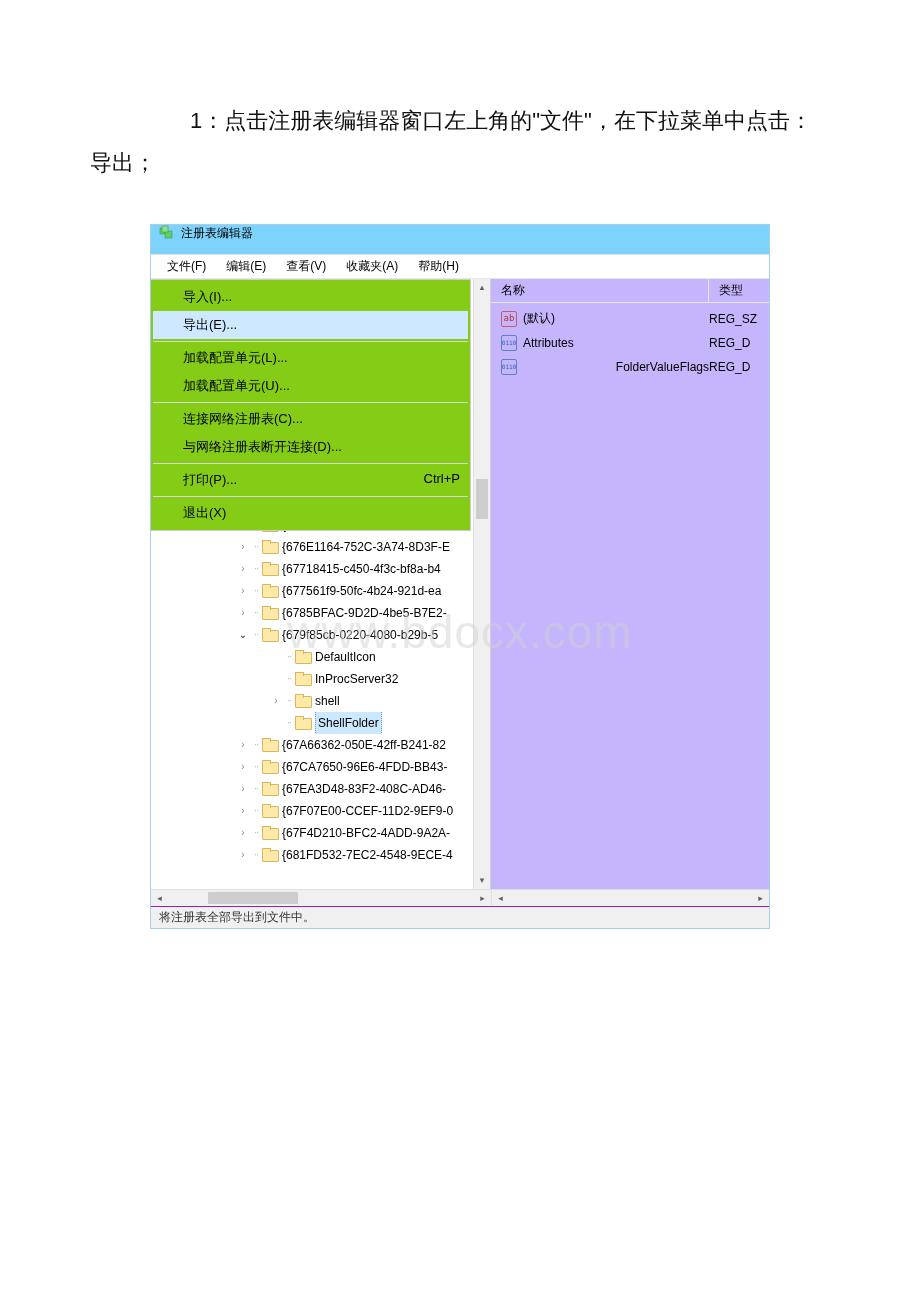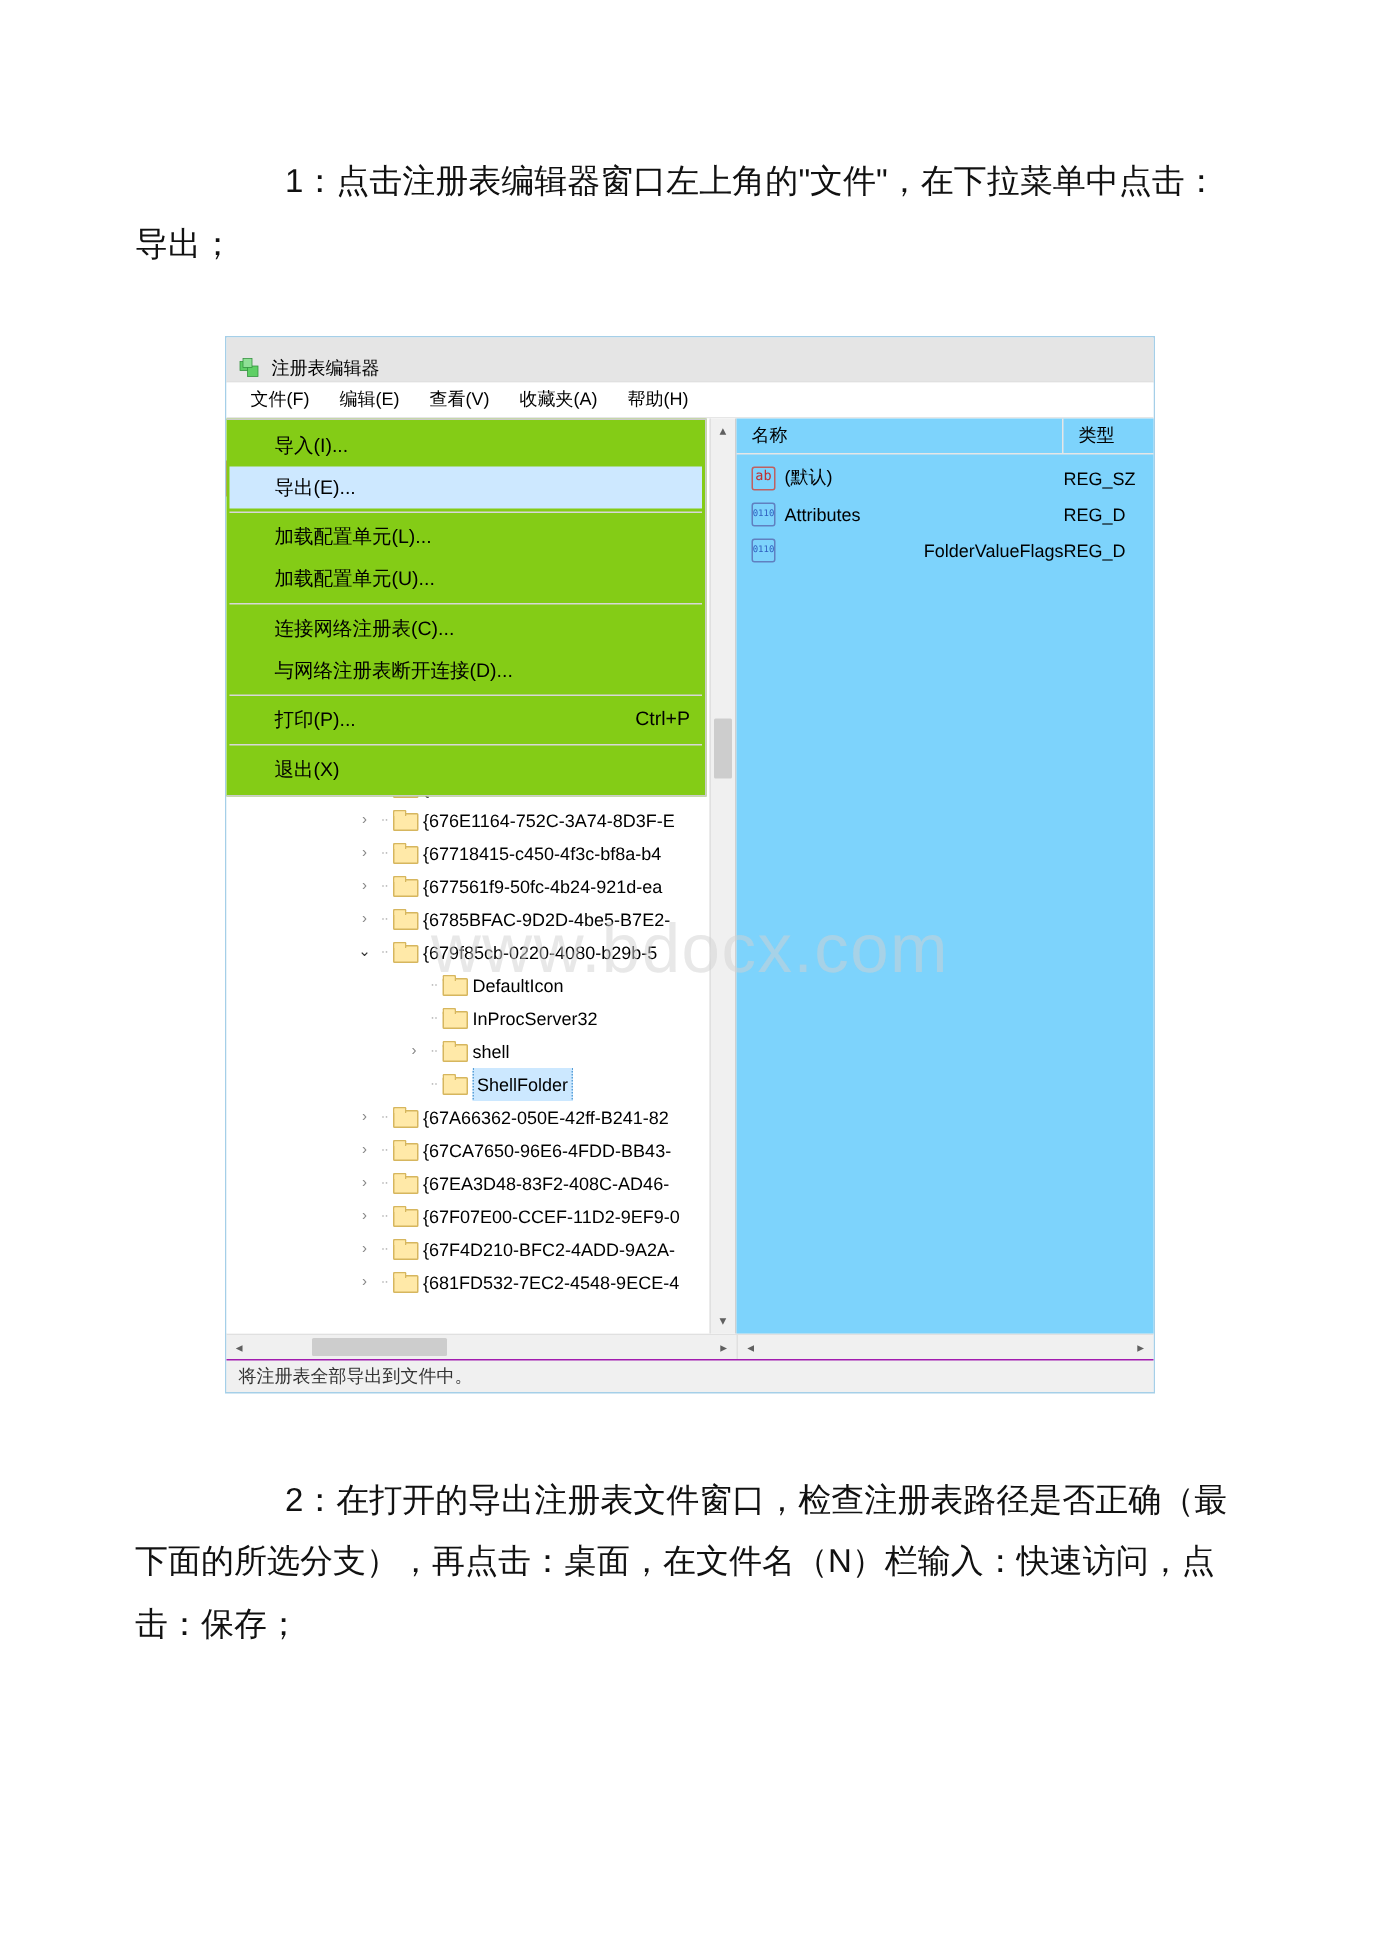--- a/index.html
+++ b/index.html
@@ -29,23 +29,23 @@
     width: 620px;
     border: 1px solid #a5cfe8;
     background: #fff;
     position: relative;
     font-family: "Microsoft YaHei", "Segoe UI", sans-serif;
     font-size: 12px;
   }
   .titlebar {
     height: 30px;
     display: flex;
-    align-items: flex-end;
+    align-items: flex-start;
     padding: 0 8px;
-    background: #e5e5e5;
+    background: #7dd3fc;
     border-bottom: 1px solid #e0e0e0;
   }
   .title-icon {
     width: 16px; height: 16px;
     margin-right: 6px;
     display: flex; align-items: center; justify-content: center;
   }
   .menubar {
     height: 24px;
     display: flex;
@@ -66,21 +66,21 @@
     height: 610px;
   }
   .left-pane {
     flex: 0 0 340px;
     border-right: 1px solid #d0d0d0;
     position: relative;
     background: #fff;
   }
   .right-pane {
     flex: 1;
-    background: #7dd3fc;
+    background: #c4b5fd;
     position: relative;
   }
   .dropdown {
     position: absolute;
     top: 0; left: 0;
     width: 320px;
     background: #84cc16;
     border: 1px solid #cccccc;
     border-left: none;
     padding: 3px 2px;
@@ -501,17 +501,14 @@
       </div>
     </div>
 
     <div class="statusbar">
       <span>将注册表全部导出到文件中。</span>
     </div>
 
     <div class="watermark">www.bdocx.com</div>
   </div>
 
-  <p class="para">
-    <span class="indent"></span><span>2：在打开的导出注册表文件窗口，检查注册表路径是否正确（最下面的所选分支），再点击：桌面，在文件名（N）栏输入：快速访问，点击：保存；</span>
-  </p>
 
 </div>
 
 </body></html>

